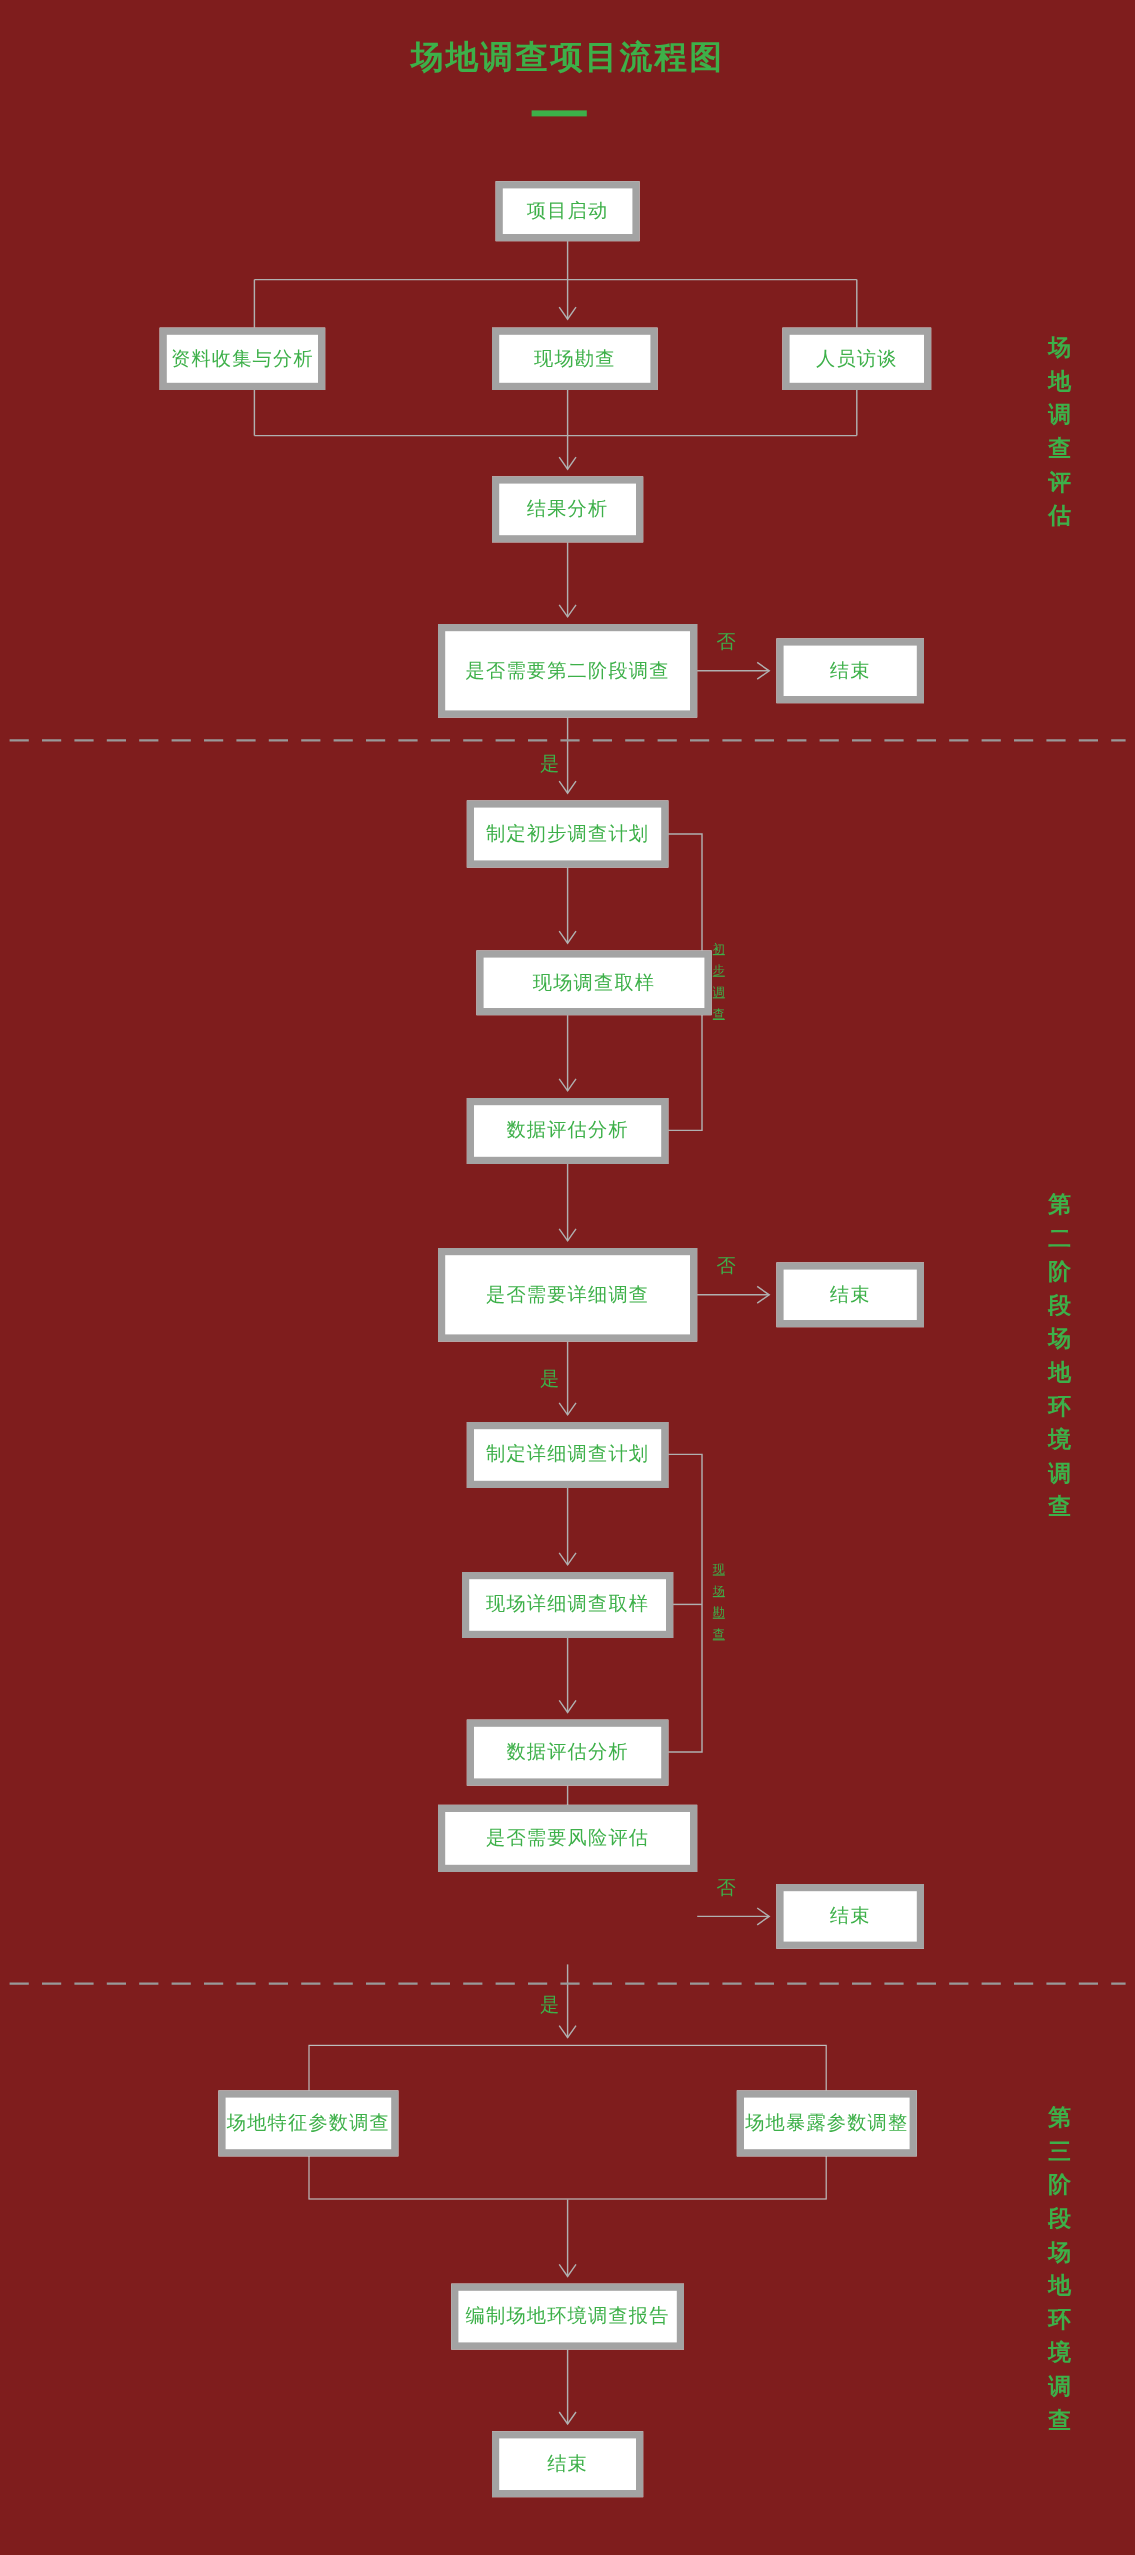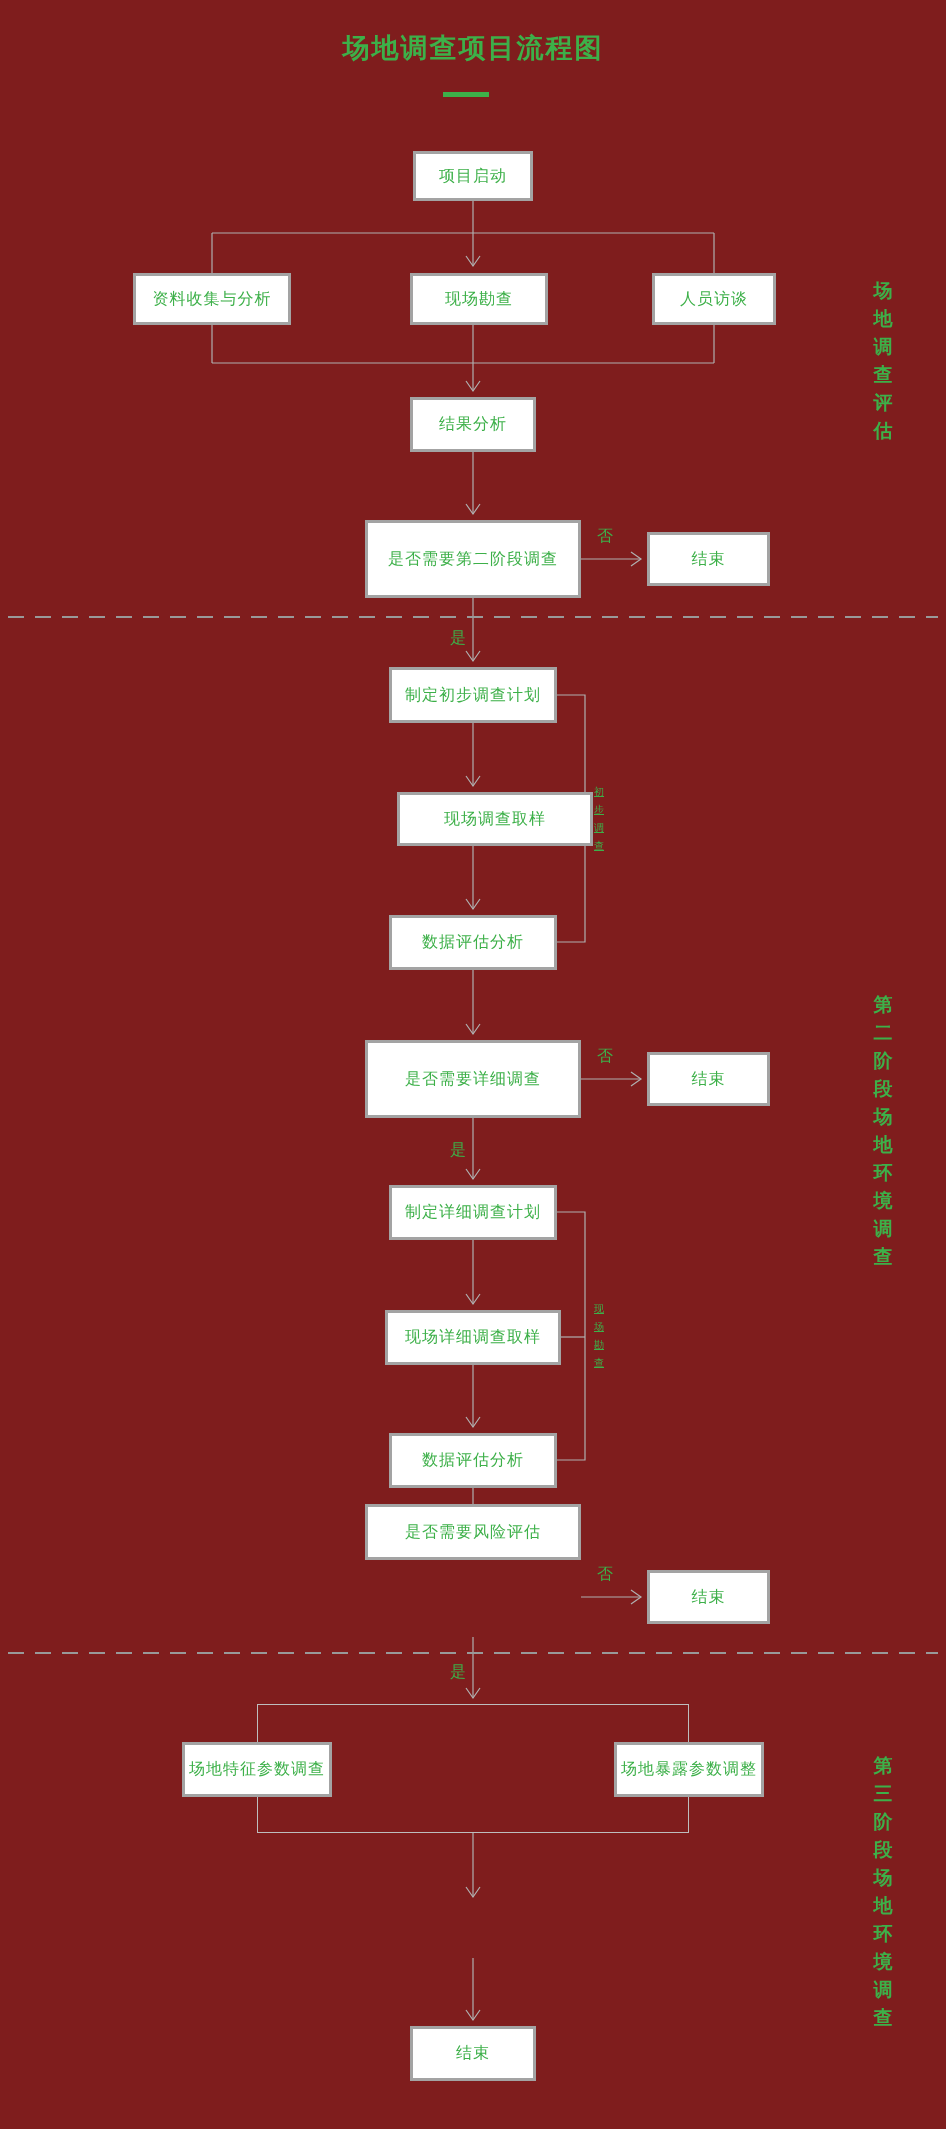--- a/index.html
+++ b/index.html
@@ -2,21 +2,21 @@
 <html><head>
 <meta charset="utf-8">
 <style>
   html,body{margin:0;padding:0;background:#ffffff;}
   body{font-family:"Liberation Sans","DejaVu Sans",sans-serif;}
   .canvas{position:relative;width:946px;height:2129px;background:#7f1d1d;overflow:hidden;}
   .wires{position:absolute;left:0;top:0;width:946px;height:2129px;}
   .page-title{position:absolute;left:133px;top:30px;width:680px;text-align:center;
     font-size:27px;font-weight:600;color:#3db049;letter-spacing:2px;}
   .title-underline{position:absolute;left:443px;top:92px;width:46px;height:5px;background:#3db049;}
-  .node{position:absolute;border:3px solid #a3a3a3;background:#ffffff;color:#3db049;
+  .node{position:absolute;border:6px solid #a3a3a3;background:#ffffff;color:#3db049;
     display:flex;align-items:center;justify-content:center;font-size:16px;box-sizing:border-box;
     text-align:center;letter-spacing:1px;}
   .group-box{position:absolute;border:1px solid #bdbdbd;background:transparent;box-sizing:border-box;}
   .edge-label{position:absolute;color:#3db049;font-size:16px;line-height:18px;}
   .edge-label.right-align{text-align:right;}
   .vtext{position:absolute;color:#3db049;word-break:break-all;text-align:center;}
   .bracket-label{width:16px;font-size:10px;line-height:18px;text-decoration:underline;}
   .phase-label{width:20px;font-size:19px;line-height:28px;font-weight:600;}
 </style>
 </head>
@@ -91,41 +91,42 @@
       <path d="M466 1887 L473 1897 L480 1887"></path>
       <line x1="473" y1="1958" x2="473" y2="2020"></line>
       <path d="M466 2010 L473 2020 L480 2010"></path>
     </g>
   </svg>
 
   <div class="page-title">场地调查项目流程图</div>
   <div class="title-underline"></div>
 
   <div class="node" style="left:413px;top:151px;width:120px;height:50px">项目启动</div>
-  <div class="node" style="left:133px;top:273px;width:158px;height:52px">资料收集与分析</div>
+  <div class="node" style="left:133px;top:273px;width:138px;height:52px">资料收集与分析</div>
   <div class="node" style="left:410px;top:273px;width:138px;height:52px">现场勘查</div>
   <div class="node" style="left:652px;top:273px;width:124px;height:52px">人员访谈</div>
   <div class="node" style="left:410px;top:397px;width:126px;height:55px">结果分析</div>
   <div class="node" style="left:365px;top:520px;width:216px;height:78px">是否需要第二阶段调查</div>
   <div class="node" style="left:647px;top:532px;width:123px;height:54px">结束</div>
 
   <div class="node" style="left:389px;top:667px;width:168px;height:56px">制定初步调查计划</div>
   <div class="node" style="left:397px;top:792px;width:196px;height:54px">现场调查取样</div>
   <div class="node" style="left:389px;top:915px;width:168px;height:55px">数据评估分析</div>
   <div class="node" style="left:365px;top:1040px;width:216px;height:78px">是否需要详细调查</div>
   <div class="node" style="left:647px;top:1052px;width:123px;height:54px">结束</div>
   <div class="node" style="left:389px;top:1185px;width:168px;height:55px">制定详细调查计划</div>
   <div class="node" style="left:385px;top:1310px;width:176px;height:55px">现场详细调查取样</div>
   <div class="node" style="left:389px;top:1433px;width:168px;height:55px">数据评估分析</div>
   <div class="node" style="left:365px;top:1504px;width:216px;height:56px">是否需要风险评估</div>
   <div class="node" style="left:647px;top:1570px;width:123px;height:54px">结束</div>
 
   <div class="group-box" style="left:257px;top:1704px;width:432px;height:129px"></div>
   <div class="node" style="left:182px;top:1742px;width:150px;height:55px">场地特征参数调查</div>
   <div class="node" style="left:614px;top:1742px;width:150px;height:55px">场地暴露参数调整</div>
+  <div class="node" style="left:376px;top:1903px;width:194px;height:55px">编制场地环境调查报告</div>
   <div class="node" style="left:410px;top:2026px;width:126px;height:55px">结束</div>
 
   <div class="edge-label" style="left:590px;top:527px;width:30px;text-align:center">否</div>
   <div class="edge-label right-align" style="left:430px;top:629px;width:36px">是</div>
   <div class="edge-label" style="left:590px;top:1047px;width:30px;text-align:center">否</div>
   <div class="edge-label right-align" style="left:430px;top:1141px;width:36px">是</div>
   <div class="edge-label" style="left:590px;top:1565px;width:30px;text-align:center">否</div>
   <div class="edge-label right-align" style="left:430px;top:1663px;width:36px">是</div>
 
   <div class="vtext bracket-label" style="left:591px;top:783px">初步调查</div>

